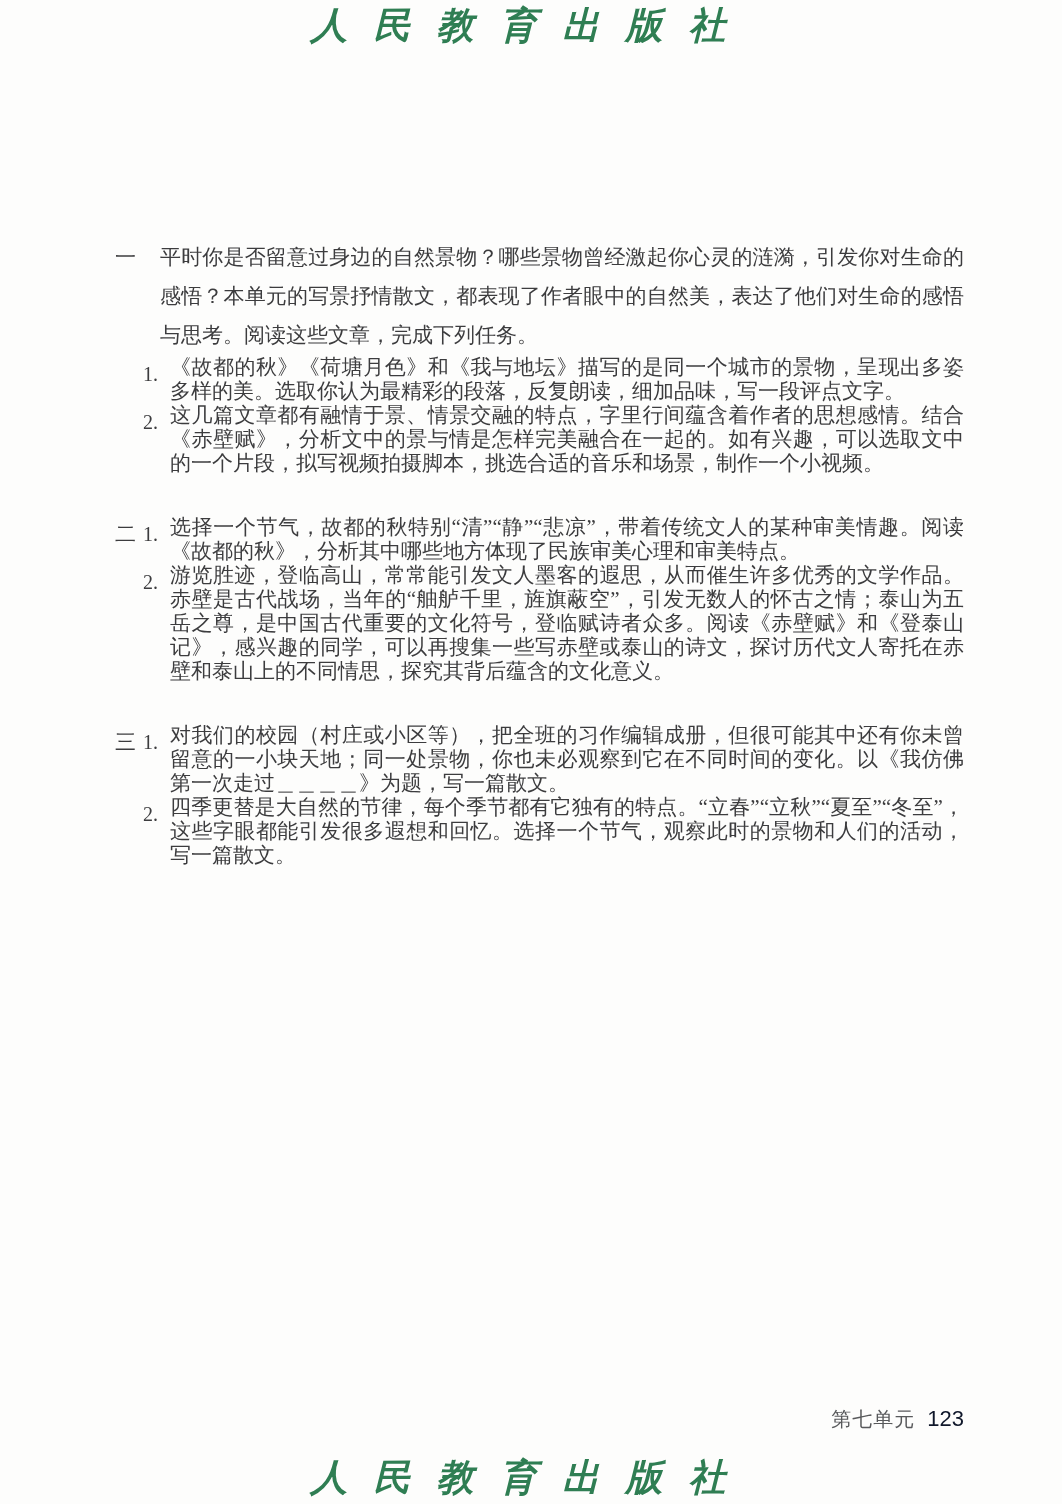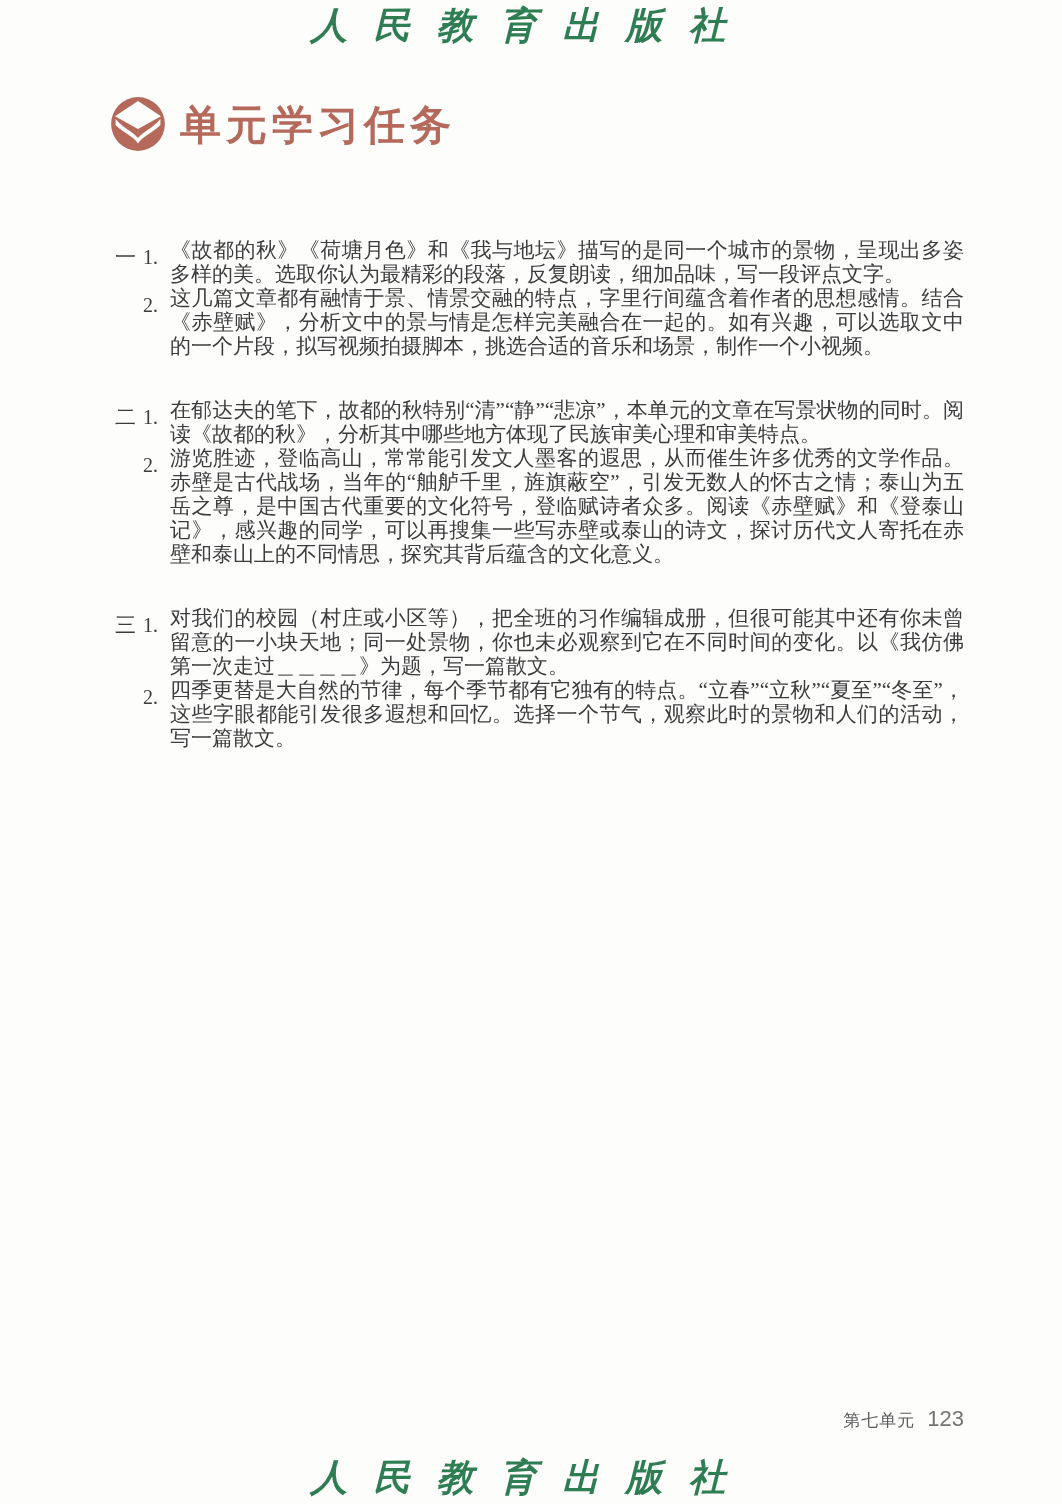--- a/index.html
+++ b/index.html
@@ -102,71 +102,62 @@
   
   .footer {
     position: absolute;
     top: 1406px;
     right: 98px;
     display: flex;
     align-items: baseline;
     color: #58595b;
   }
   .unit-label {
-    font-size: 17px;
+    font-size: 20px;
     letter-spacing: 1px;
   }
   .page-number {
     font-size: 22px;
     margin-left: 12px;
-    color: #737373;
+    color: #0f172a;
     font-family: "Liberation Sans", "DejaVu Sans", sans-serif;
     text-align: center;
   }
 </style>
 </head>
 <body>
 
 <div class="page">
 
   <div class="pub-logo top">人民教育出版社</div>
 
-  <div class="title-row">
-    <span class="title-icon">
-      <svg viewBox="0 0 100 100" width="56" height="56" aria-hidden="true">
-        <circle cx="50" cy="50" r="48" fill="#b5695b"></circle>
-        <polygon points="50,9 91,36 50,59 9,36" fill="#fdfdfc"></polygon>
-        <path d="M10,41 C25,59 41,63 50,75 C59,63 75,59 90,41 L90,52 C75,67 59,71 50,85 C41,71 25,67 10,52 Z" fill="#fdfdfc"></path>
-      </svg>
-    </span>
-    <span class="page-title">单元学习任务</span>
-  </div>
 
   <div class="sections">
 
     <div class="section">
       <div class="section-marker">一</div>
       <div class="section-body">
+        <p class="section-intro">平时你是否留意过身边的自然景物？哪些景物曾经激起你心灵的涟漪，引发你对生命的感悟？本单元的写景抒情散文，都表现了作者眼中的自然美，表达了他们对生命的感悟与思考。阅读这些文章，完成下列任务。</p>
         <div class="item">
           <div class="item-num">1.</div>
           <div class="item-text">《故都的秋》《荷塘月色》和《我与地坛》描写的是同一个城市的景物，呈现出多姿多样的美。选取你认为最精彩的段落，反复朗读，细加品味，写一段评点文字。</div>
         </div>
         <div class="item">
           <div class="item-num">2.</div>
           <div class="item-text">这几篇文章都有融情于景、情景交融的特点，字里行间蕴含着作者的思想感情。结合《赤壁赋》，分析文中的景与情是怎样完美融合在一起的。如有兴趣，可以选取文中的一个片段，拟写视频拍摄脚本，挑选合适的音乐和场景，制作一个小视频。</div>
         </div>
       </div>
     </div>
 
     <div class="section">
       <div class="section-marker">二</div>
       <div class="section-body">
         <div class="item">
           <div class="item-num">1.</div>
-          <div class="item-text">在郁达夫的笔下，故都的秋特别“清”“静”“悲凉”，本单元的文章在写景状物的同时。阅读《故都的秋》，分析其中哪些地方体现了民族审美心理和审美特点。</div>
+          <div class="item-text">选择一个节气，故都的秋特别“清”“静”“悲凉”，带着传统文人的某种审美情趣。阅读《故都的秋》，分析其中哪些地方体现了民族审美心理和审美特点。</div>
         </div>
         <div class="item">
           <div class="item-num">2.</div>
           <div class="item-text">游览胜迹，登临高山，常常能引发文人墨客的遐思，从而催生许多优秀的文学作品。赤壁是古代战场，当年的“舳舻千里，旌旗蔽空”，引发无数人的怀古之情；泰山为五岳之尊，是中国古代重要的文化符号，登临赋诗者众多。阅读《赤壁赋》和《登泰山记》，感兴趣的同学，可以再搜集一些写赤壁或泰山的诗文，探讨历代文人寄托在赤壁和泰山上的不同情思，探究其背后蕴含的文化意义。</div>
         </div>
       </div>
     </div>
 
     <div class="section">
       <div class="section-marker">三</div>

